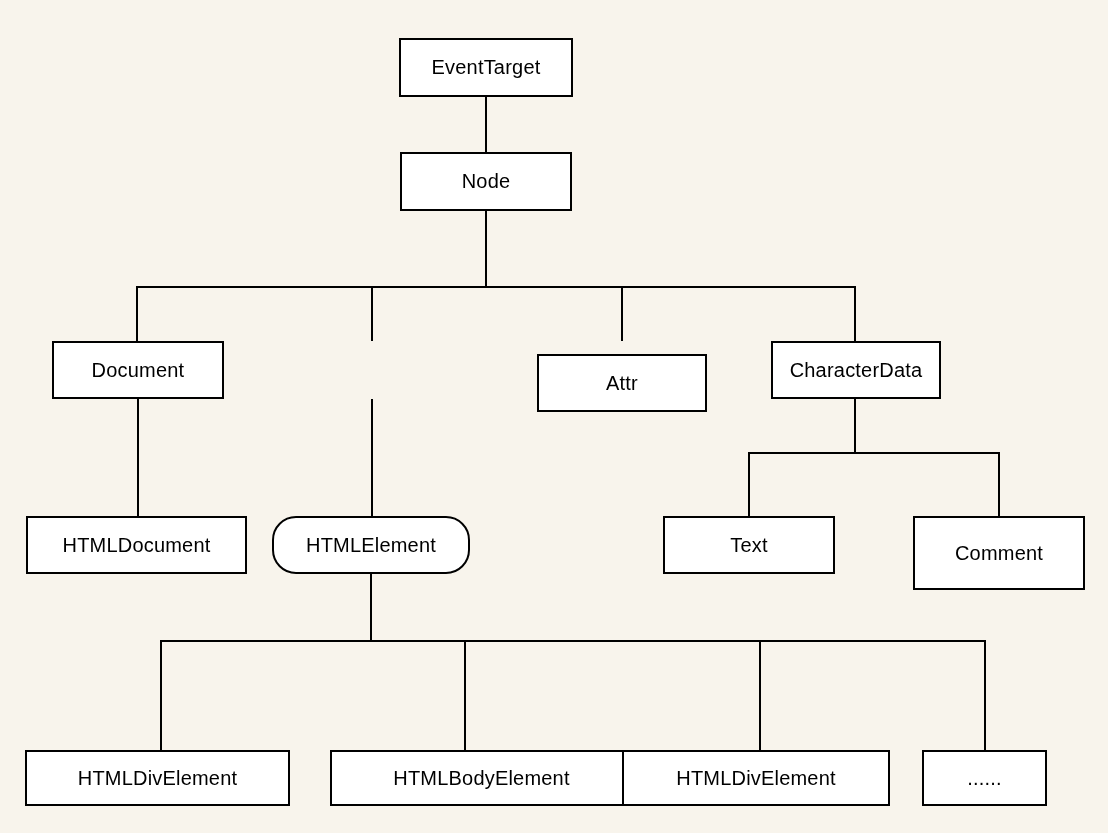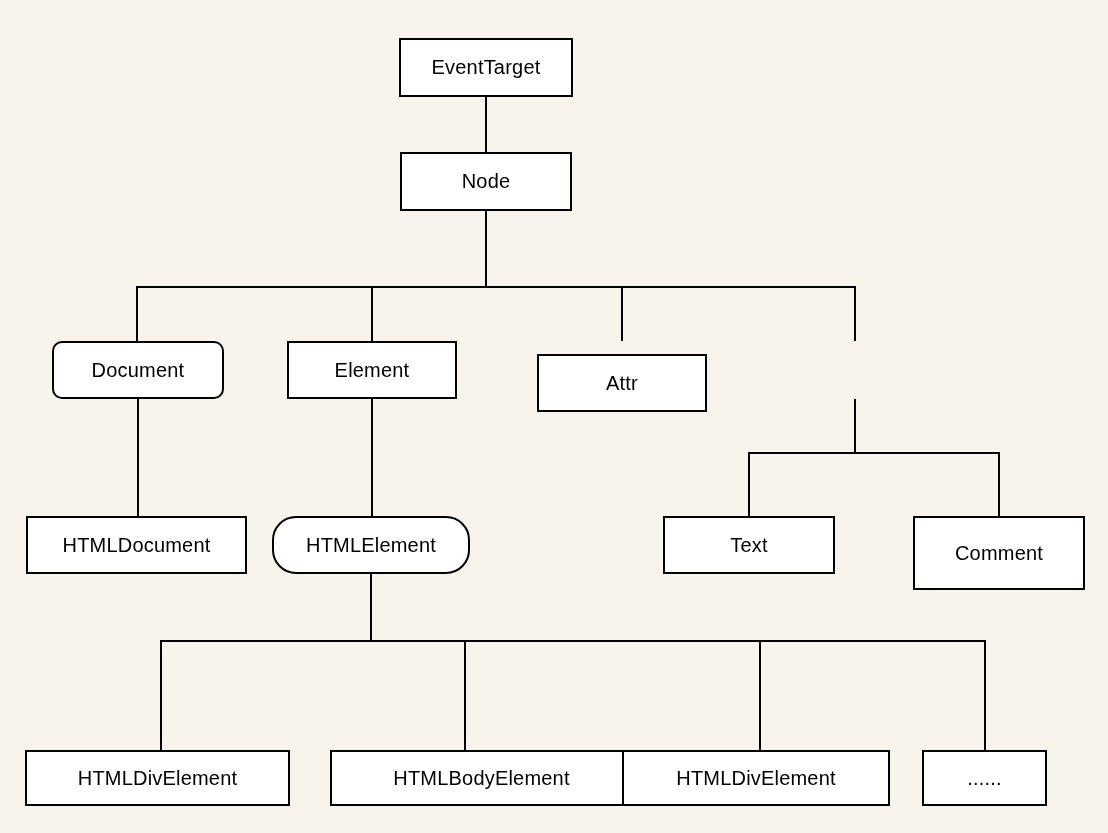--- a/index.html
+++ b/index.html
@@ -66,28 +66,28 @@
   <div class="line v" style="left:759px; top:641px; height:109px;"></div>
   <div class="line v" style="left:984px; top:641px; height:109px;"></div>
 
   <div class="node-box" style="left:399px; top:38px;  width:174px; height:59px;">
     <span>EventTarget</span>
   </div>
   <div class="node-box" style="left:400px; top:152px; width:172px; height:59px;">
     <span>Node</span>
   </div>
 
-  <div class="node-box" style="left:52px;  top:341px; width:172px; height:58px;border-radius:10px;">
+  <div class="node-box" style="left:52px;  top:341px; width:172px; height:58px;">
     <span>Document</span>
-  </div>
-  <div class="node-box" style="left:287px; top:341px; width:170px; height:58px;">
-    <span>Element</span>
   </div>
   <div class="node-box" style="left:537px; top:354px; width:170px; height:58px;">
     <span>Attr</span>
+  </div>
+  <div class="node-box" style="left:771px; top:341px; width:170px; height:58px;">
+    <span>CharacterData</span>
   </div>
 
   <div class="node-box" style="left:26px;  top:516px; width:221px; height:58px;">
     <span>HTMLDocument</span>
   </div>
   <div class="node-box" style="left:272px; top:516px; width:198px; height:58px;border-radius:24px;">
     <span>HTMLElement</span>
   </div>
   <div class="node-box" style="left:663px; top:516px; width:172px; height:58px;">
     <span>Text</span>

